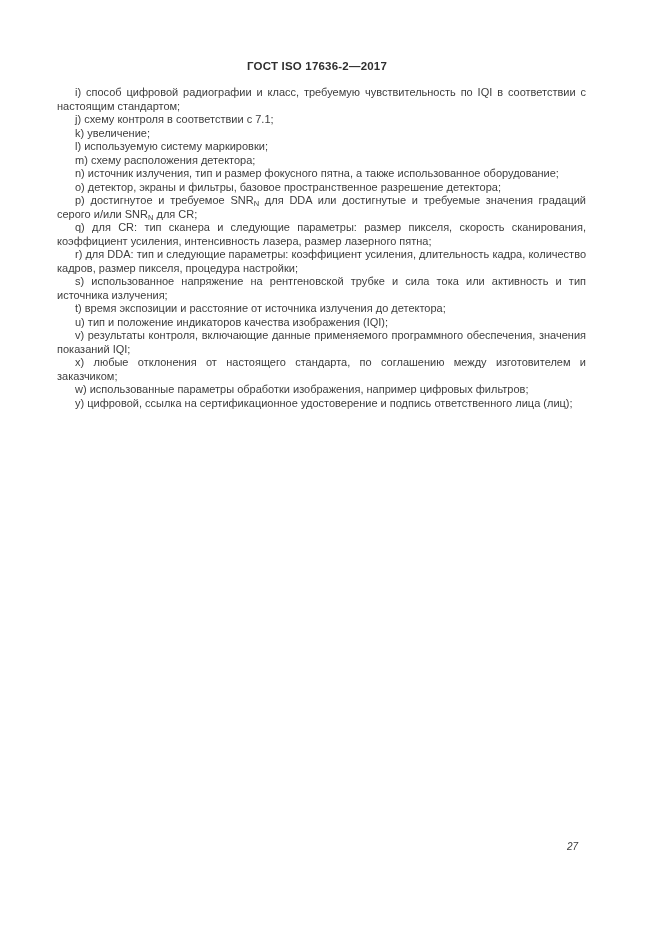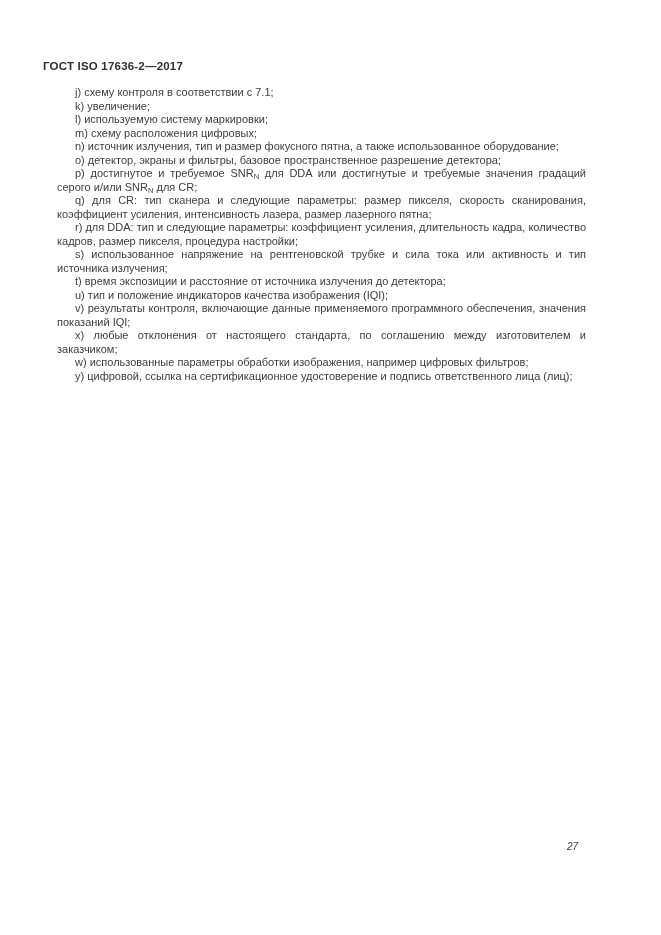--- a/index.html
+++ b/index.html
@@ -12,23 +12,23 @@
   .page {
     position: relative;
     width: 661px;
     height: 935px;
     background: #ffffff;
     overflow: hidden;
   }
   .doc-header {
     position: absolute;
     top: 60px;
-    left: 43px;
+    left: 53px;
     width: 528px;
-    text-align: left;
+    text-align: center;
     font-size: 11.5px;
     font-weight: bold;
     color: #2f2f2f;
     letter-spacing: 0.2px;
   }
   .content {
     position: absolute;
     top: 86px;
     left: 57px;
     width: 529px;
@@ -59,24 +59,25 @@
   }
 </style>
 </head>
 <body>
 
 <div class="page">
 
   <div class="doc-header">ГОСТ ISO 17636-2—2017</div>
 
   <div class="content">
+    <p class="li">i) способ цифровой радиографии и класс, требуемую чувствительность по IQI в соответствии с настоящим стандартом;</p>
     <p class="li">j) схему контроля в соответствии с 7.1;</p>
     <p class="li">k) увеличение;</p>
     <p class="li">l) используемую систему маркировки;</p>
-    <p class="li">m) схему расположения цифровых;</p>
+    <p class="li">m) схему расположения детектора;</p>
     <p class="li">n) источник излучения, тип и размер фокусного пятна, а также использованное оборудование;</p>
     <p class="li">o) детектор, экраны и фильтры, базовое пространственное разрешение детектора;</p>
     <p class="li"><span>p) достигнутое и требуемое SNR</span><span class="sub">N</span><span> для DDA или достигнутые и требуемые значения градаций серого и/или SNR</span><span class="sub">N</span><span> для CR;</span></p>
     <p class="li">q) для CR: тип сканера и следующие параметры: размер пикселя, скорость сканирования, коэффициент усиления, интенсивность лазера, размер лазерного пятна;</p>
     <p class="li">r) для DDA: тип и следующие параметры: коэффициент усиления, длительность кадра, количество кадров, размер пикселя, процедура настройки;</p>
     <p class="li">s) использованное напряжение на рентгеновской трубке и сила тока или активность и тип источника излучения;</p>
     <p class="li">t) время экспозиции и расстояние от источника излучения до детектора;</p>
     <p class="li">u) тип и положение индикаторов качества изображения (IQI);</p>
     <p class="li">v) результаты контроля, включающие данные применяемого программного обеспечения, значения показаний IQI;</p>
     <p class="li">x) любые отклонения от настоящего стандарта, по соглашению между изготовителем и заказчиком;</p>

